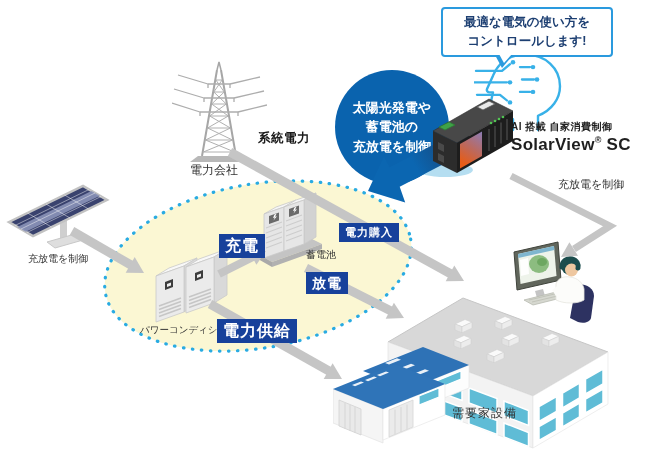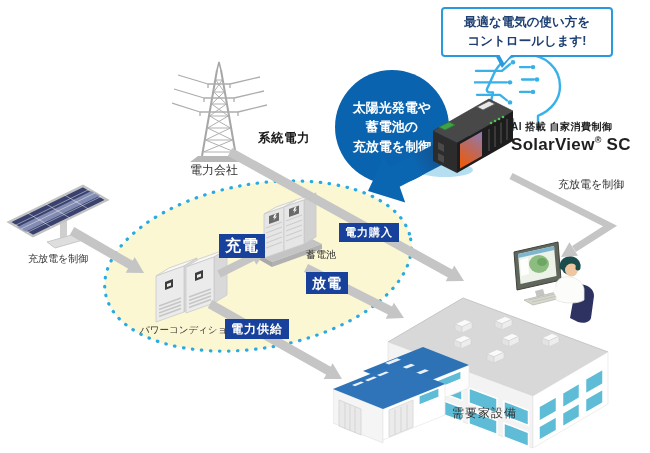--- a/index.html
+++ b/index.html
@@ -314,21 +314,21 @@
   <div class="lbl" style="left:190px;top:162px;font-size:12px">電力会社</div>
   <div class="lbl" style="left:28px;top:252px;font-size:10px">充放電を制御</div>
   <div class="lbl" style="left:140px;top:324px;font-size:9.5px">パワーコンディショナ</div>
   <div class="lbl" style="left:306px;top:248px;font-size:10px">蓄電池</div>
   <div class="lbl" style="left:452px;top:405px;font-size:12px;letter-spacing:1px">需要家設備</div>
   <div class="lbl" style="left:558px;top:177px;font-size:11px">充放電を制御</div>
 
   <div class="flow" style="left:219px;top:234px;font-size:16px">充電</div>
   <div class="flow" style="left:339px;top:223px;font-size:11px">電力購入</div>
   <div class="flow" style="left:306px;top:272px;font-size:14px">放電</div>
-  <div class="flow" style="left:225px;top:319px;font-size:12px">電力供給</div>
+  <div class="flow" style="left:217px;top:319px;font-size:16px">電力供給</div>
 
   <div id="caption">
     <span class="c1">AI 搭載 自家消費制御</span>
     <span class="c2"><span>SolarView</span><sup>®</sup><span> SC</span></span>
   </div>
 
   <div id="bubble">
     <div>最適な電気の使い方を</div>
     <div>コントロールします!</div>
   </div>

